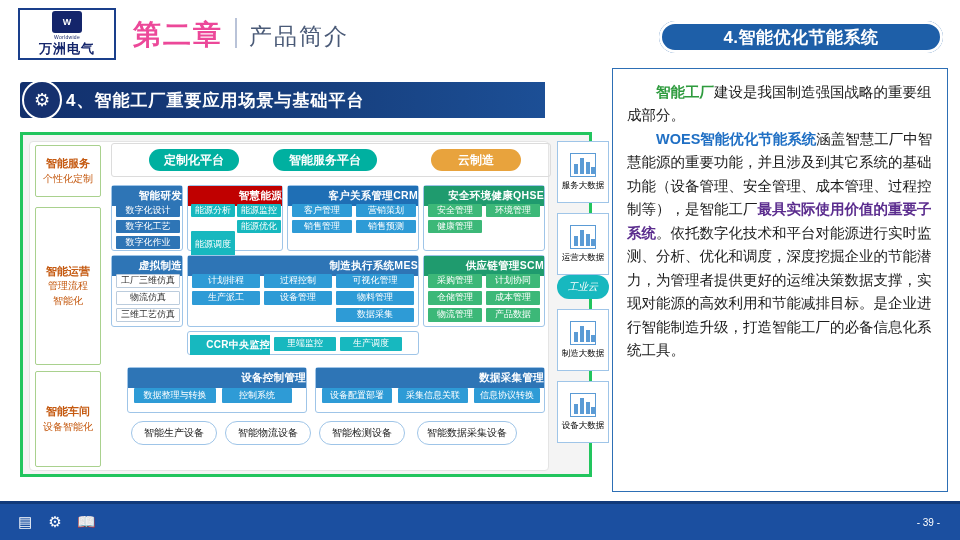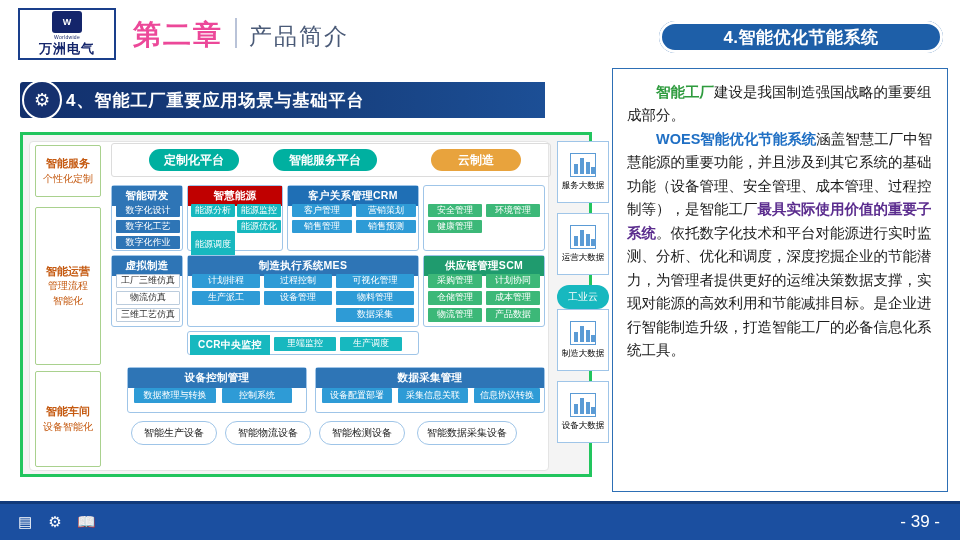--- a/index.html
+++ b/index.html
@@ -59,21 +59,21 @@
     justify-content:center; line-height:1.45; border-radius:2px;
   }
   .pill {
     border-radius:12px; color:#ffffff; font-size:12px; font-weight:bold;
     display:flex; align-items:center; justify-content:center;
   }
   .grp {
     border:1px solid #9fc5e8; border-radius:3px; background:#ffffff;
   }
   .grp-title {
-    font-size:10.5px; font-weight:bold; color:#ffffff; text-align:center;
+    font-size:10.5px; font-weight:bold; color:#ffffff; text-align:right;
     padding:3px 0; letter-spacing:.3px;
   }
   .cell {
     font-size:9px; color:#ffffff; display:flex; align-items:center;
     justify-content:center; border-radius:1px; text-align:center; line-height:1.1;
   }
   .cell-white { background:#ffffff; color:#333; border:1px solid #bcd; }
   .rc-chart { width:26px; height:24px; border:1px solid #5b9bd5; position:relative; margin-bottom:3px;}
   .rc-chart i { position:absolute; bottom:2px; width:4px; background:#5b9bd5; display:block;}
   .cloud-pill {
@@ -92,21 +92,21 @@
   .hl-green { color:#2e9b3e; font-weight:bold; }
   .hl-blue { color:#1f6fc4; font-weight:bold; }
   .hl-purple { color:#5b2d8e; font-weight:bold; }
   
   #footer {
     position:absolute; left:0; bottom:0; width:960px; height:36px;
     background:#1b4fa0; color:#ffffff; display:flex; align-items:center;
   }
   #footer-icons { display:flex; gap:16px; margin-left:18px; font-size:15px; }
   #footer-center { position:absolute; left:0; width:960px; text-align:center; font-size:14px; letter-spacing:2px; }
-  #footer-page { position:absolute; right:20px; font-size:17px; }
+  #footer-page { position:absolute; right:20px; font-size:10px; }
   #footer-accent { position:absolute; left:0; bottom:36px; width:960px; height:3px; background:#123a7a; }
 </style>
 </head>
 <body>
 
 <div id="header">
   <div id="logo-box">
     <div id="logo-mark">W</div>
     <div id="logo-en">Worldwide</div>
     <div id="logo-cn">万洲电气</div>
@@ -158,20 +158,21 @@
         <div class="cell" style="position: absolute; left: 49px; top: 34px; width: 44px; height: 13px; background: rgb(23, 184, 191);">能源优化</div>
       </div>
       <div class="grp" style="position:absolute;left:264px;top:50px;width:132px;height:66px;">
         <div class="grp-title" style="background: rgb(31, 111, 181);">客户关系管理CRM</div>
         <div class="cell" style="position: absolute; left: 4px; top: 18px; width: 60px; height: 13px; background: rgb(46, 155, 214);">客户管理</div>
         <div class="cell" style="position: absolute; left: 68px; top: 18px; width: 60px; height: 13px; background: rgb(46, 155, 214);">营销策划</div>
         <div class="cell" style="position: absolute; left: 4px; top: 34px; width: 60px; height: 13px; background: rgb(46, 155, 214);">销售管理</div>
         <div class="cell" style="position: absolute; left: 68px; top: 34px; width: 60px; height: 13px; background: rgb(46, 155, 214);">销售预测</div>
       </div>
       <div class="grp" style="position:absolute;left:400px;top:50px;width:122px;height:66px;">
+        <div class="grp-title" style="background: rgb(31, 155, 110);">安全环境健康QHSE</div>
         <div class="cell" style="position: absolute; left: 4px; top: 18px; width: 54px; height: 13px; background: rgb(60, 184, 120);">安全管理</div>
         <div class="cell" style="position: absolute; left: 62px; top: 18px; width: 54px; height: 13px; background: rgb(60, 184, 120);">环境管理</div>
         <div class="cell" style="position: absolute; left: 4px; top: 34px; width: 54px; height: 13px; background: rgb(60, 184, 120);">健康管理</div>
       </div>
       <div class="grp" style="position:absolute;left:88px;top:120px;width:72px;height:72px;">
         <div class="grp-title" style="background: rgb(46, 117, 182);">虚拟制造</div>
         <div class="cell cell-white" style="position: absolute; left: 4px; top: 18px; width: 64px; height: 14px;">工厂三维仿真</div>
         <div class="cell cell-white" style="position: absolute; left: 4px; top: 35px; width: 64px; height: 14px;">物流仿真</div>
         <div class="cell cell-white" style="position: absolute; left: 4px; top: 52px; width: 64px; height: 14px;">三维工艺仿真</div>
       </div>
@@ -243,21 +244,21 @@
       </div>
       <div style="position:absolute;left:534px;top:246px;width:52px;height:62px;border:1px solid #9fc5e8;background:#fff;display:flex;flex-direction:column;align-items:center;justify-content:center;">
         <div class="rc-chart">
           <i style="left: 3px; height: 10px;"></i>
           <i style="left: 9px; height: 16px;"></i>
           <i style="left: 15px; height: 12px;"></i>
           <i style="left: 20px; height: 7px;"></i>
         </div>
         <div style="font-size: 8.5px;">设备大数据</div>
       </div>
-      <div class="cloud-pill" style="position:absolute;left:534px;top:150px;">工业云</div>
+      <div class="cloud-pill" style="position:absolute;left:534px;top:140px;font-style:italic;">工业云</div>
     </div>
 
 </div>
 <div id="legend-row">
   <div id="legend-swatch"></div>
   <div id="legend-text">WOES系统涵盖功能板块</div>
 </div>
 
 <div id="textpanel">
   <p><span class="hl-green">智能工厂</span><span>建设是我国制造强国战略的重要组成部分。</span></p>

